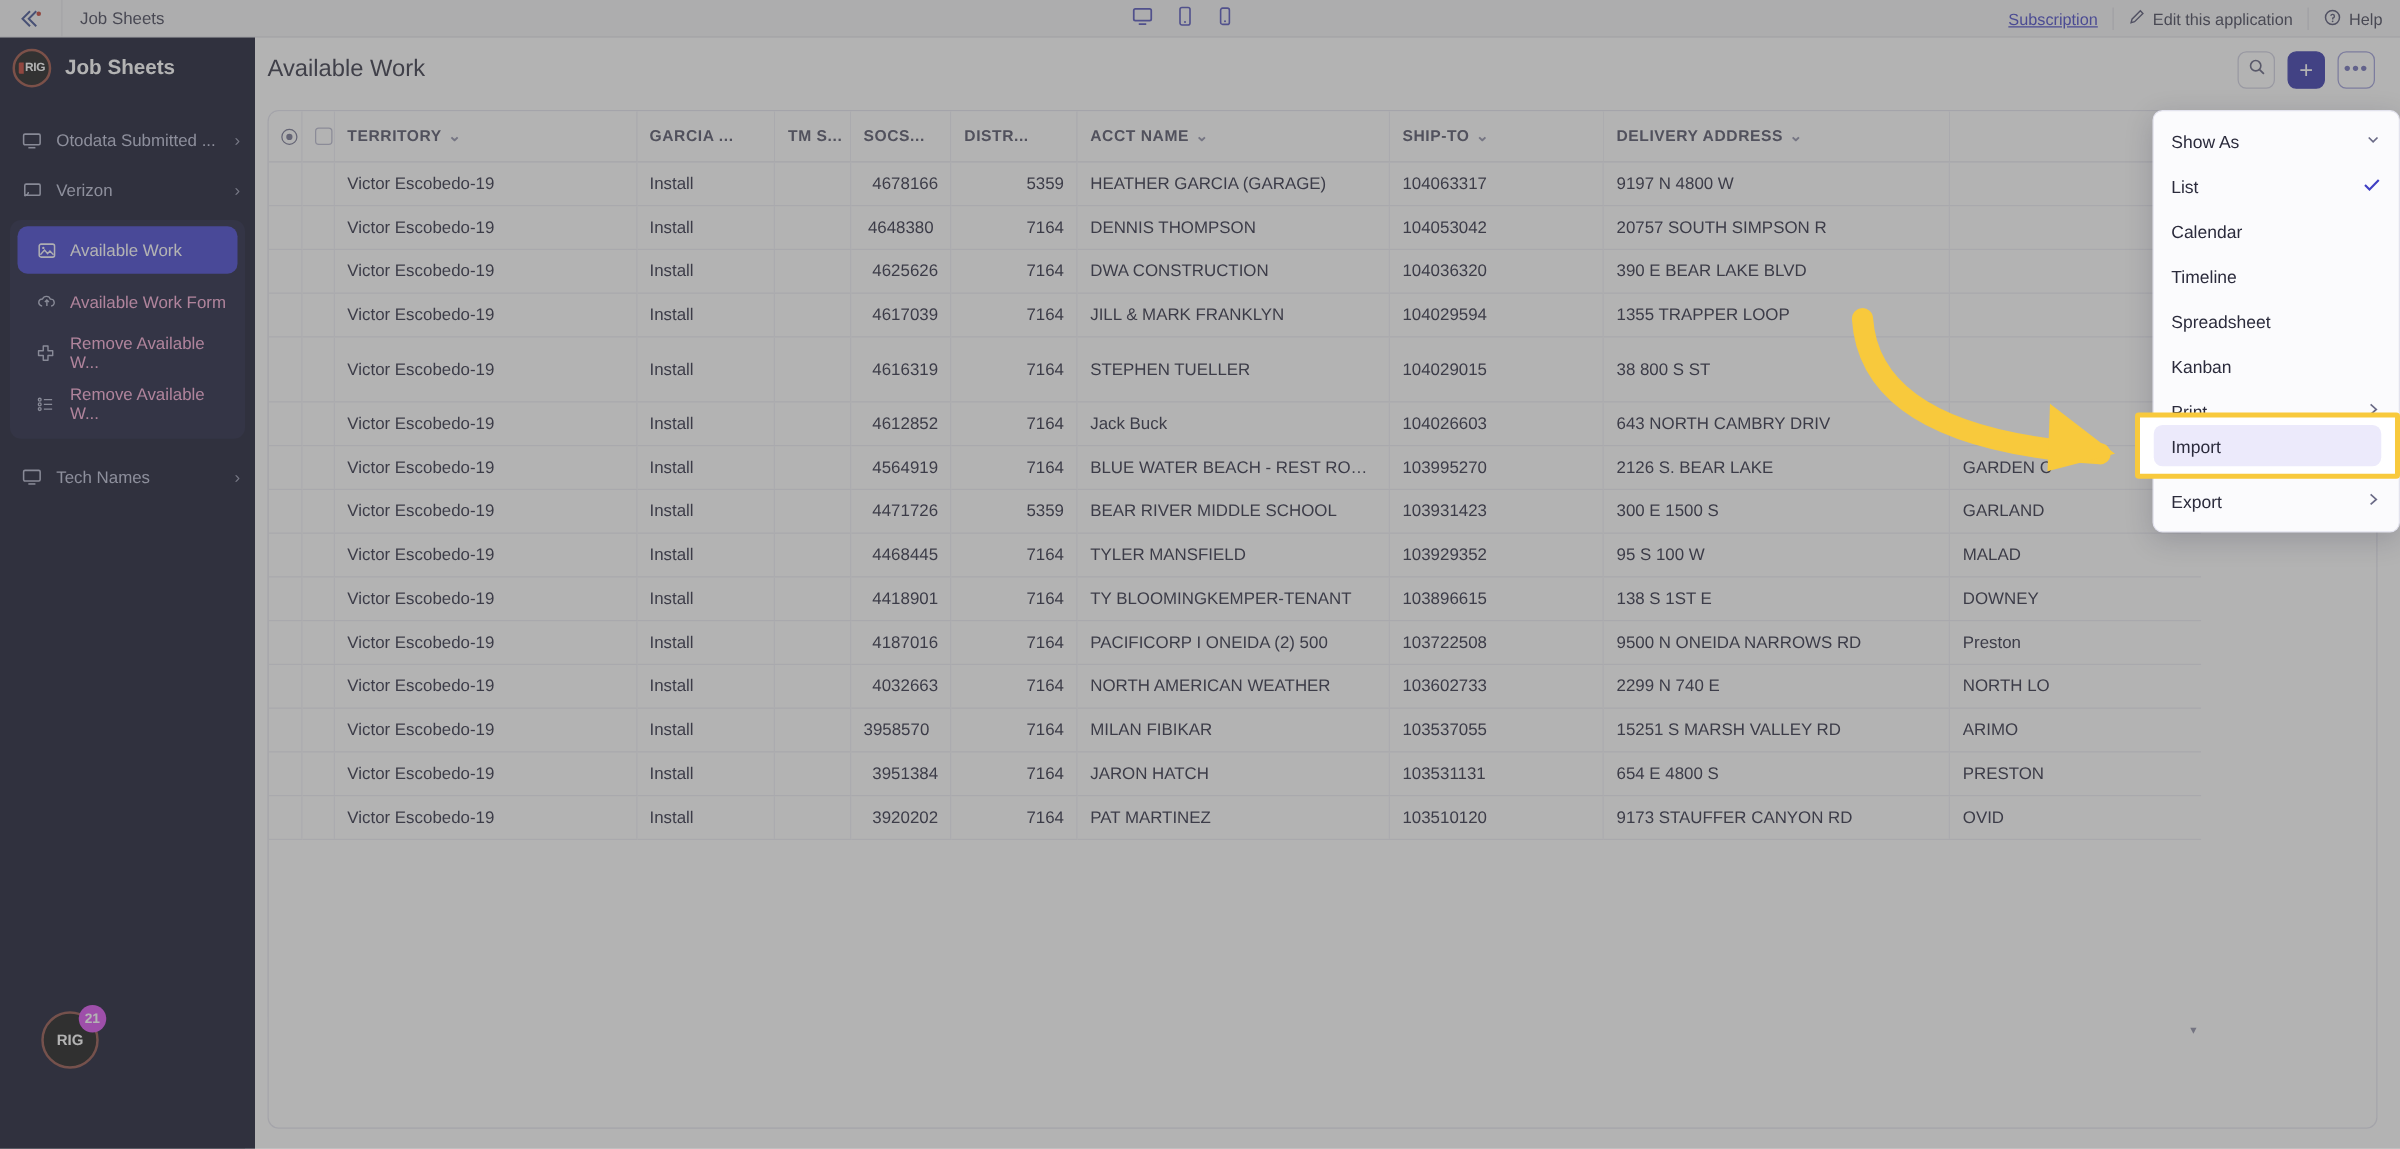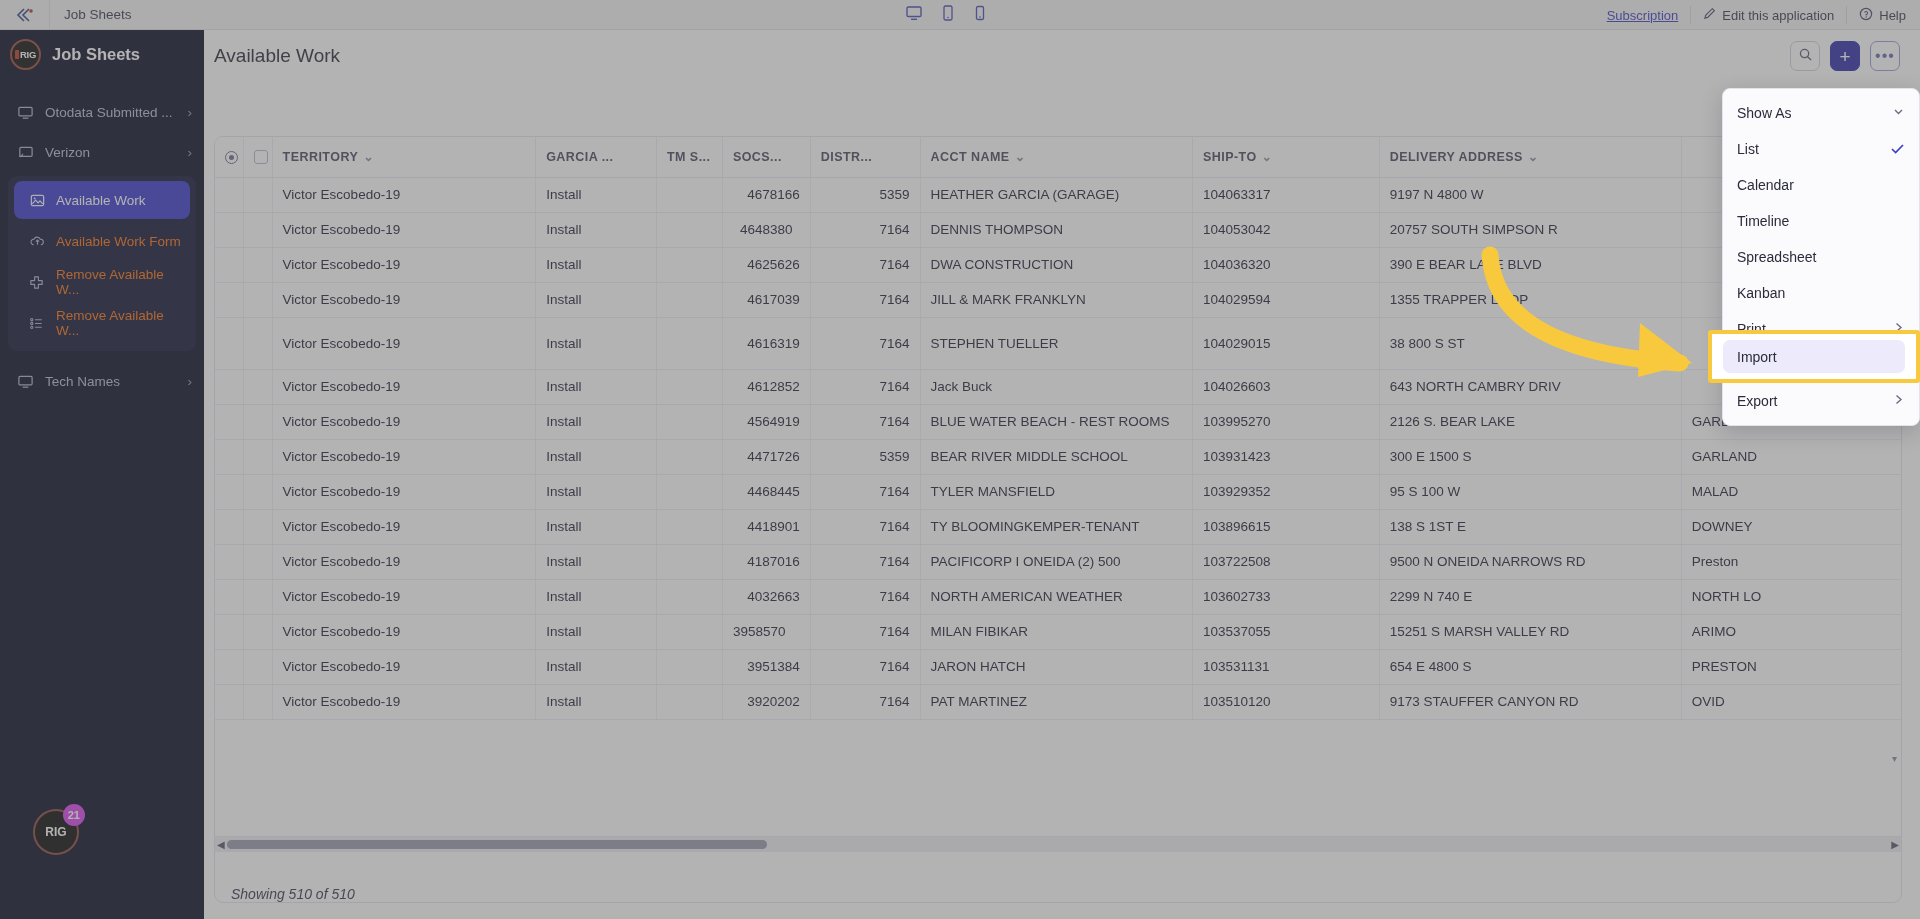--- a/index.html
+++ b/index.html
@@ -55,21 +55,21 @@
     height:40px; display:flex; align-items:center; gap:11px;
     padding:0 12px 0 16px; font-size:13.5px; color:#b9bcd4; cursor:pointer;
     position:relative;
   }
   .sb-item .chev { margin-left:auto; opacity:.75; }
   .sb-group { background:#151736; border-radius:9px; margin:4px 8px; padding:2px 0 6px 0; }
   .sb-group .sb-item { padding-left:8px; }
   .sb-sub {
     height:38px; margin:3px 6px; border-radius:8px;
     display:flex; align-items:center; gap:10px; padding-left:14px;
-    font-size:13.5px; color:#f97316; cursor:pointer;
+    font-size:13.5px; color:#f9a8d4; cursor:pointer;
   }
   .sb-sub.active { background:#3b3bcd; color:#ffffff; }
   .sb-icon { width:18px; height:18px; display:inline-flex; align-items:center; justify-content:center; opacity:.95; }
 
   .sb-foot { position:relative; height:96px; }
   .sb-badge-wrap { position:absolute; left:33px; top:-14px; width:48px; height:48px; }
   .sb-badge-logo {
     width:46px; height:46px; border-radius:50%;
     background:#0d0d0d; border:2px solid #8d4b41;
     display:flex; align-items:center; justify-content:center;
@@ -110,21 +110,21 @@
     width:30px; height:30px; border-radius:7px; display:flex; align-items:center; justify-content:center;
     border:1px solid #cfcfe0; background:#fff; cursor:pointer;
   }
   .hbtn.primary { background:#2f2fa8; border-color:#2f2fa8; color:#fff; font-size:19px; line-height:1; }
   .hbtn.more { border-color:#9a9ad8; color:#6a6ab5; font-size:16px; letter-spacing:1px; }
 
   
   .table-card {
     position:absolute; left:18px; right:18px; top:58px; bottom:16px;
     background:#fff; border:1px solid #e4e4ee; border-radius:9px; overflow:hidden;
-    display:flex; flex-direction:column;margin-top:48px;
+    display:flex; flex-direction:row;
   }
   table { border-collapse:collapse; width:100%; table-layout:fixed; }
   thead th {
     height:40px; text-align:left; font-size:12.5px; font-weight:600; letter-spacing:.45px;
     color:#4b4b60; background:#fff; border-bottom:1px solid #e7e7f0; padding:0 10px;
     white-space:nowrap; overflow:hidden; position:relative;
   }
   thead th + th { border-left:1px solid #eeeef5; }
   th .chev-s { color:#8c8ca6; margin-left:5px; }
   tbody td {

